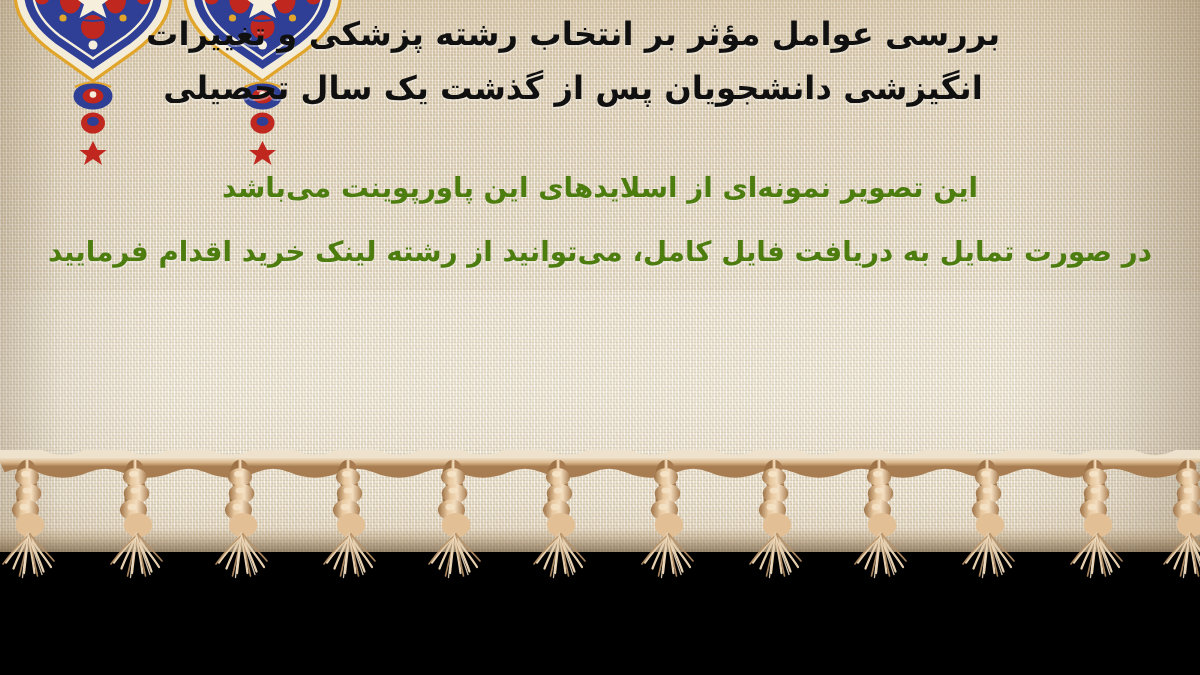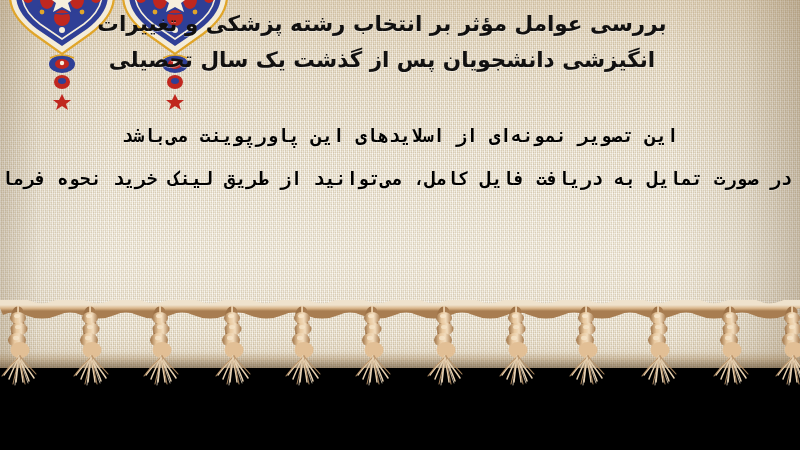--- a/index.html
+++ b/index.html
@@ -104,30 +104,29 @@
     letter-spacing: 0px;
     text-shadow: 0 1px 0 rgba(255,255,255,0.35);
     padding: 0 8px;
   }
   .title-line { display: block; white-space: nowrap; }
   .title-line.l1 { padding-right: 36px; }
   .title-line.l2 { padding-right: 36px; }
 
   .body-block {
     position: absolute;
-    top: 116px;
+    top: 104px;
     right: 0;
     left: 0;
-    color: #000000;
+    color: #4d7c0f;
     font-size: 18.5px;
     font-weight: bold;
     line-height: 43px;
     text-shadow: 0 1px 0 rgba(255,255,255,0.30);
     padding: 0 8px;
-    font-family: Liberation Mono, monospace;
   }
   .body-line { display: block; white-space: nowrap; }
 
   
   .black-band {
     position: absolute;
     left: 0;
     right: 0;
     bottom: 0;
     height: 82px;
@@ -226,21 +225,21 @@
 
   <div class="text-layer">
 
     <div class="slide-title">
       <span class="title-line l1">بررسی عوامل مؤثر بر انتخاب رشته پزشکی و تغییرات</span>
       <span class="title-line l2">انگیزشی دانشجویان پس از گذشت یک سال تحصیلی</span>
     </div>
 
     <div class="body-block">
       <span class="body-line">این تصویر نمونه‌ای از اسلایدهای این پاورپوینت می‌باشد</span>
-      <span class="body-line">در صورت تمایل به دریافت فایل کامل، می‌توانید از طریق لینک خرید نحوه فرمایید</span>
+      <span class="body-line">در صورت تمایل به دریافت فایل کامل، می‌توانید از رشته لینک خرید اقدام فرمایید</span>
     </div>
 
   </div>
 
   <div class="band-top-fade"></div>
   <div class="black-band"></div>
 
   <div class="fringe">
     <svg width="800" height="90" viewBox="0 0 800 90" xmlns="http://www.w3.org/2000/svg">
       <defs>

